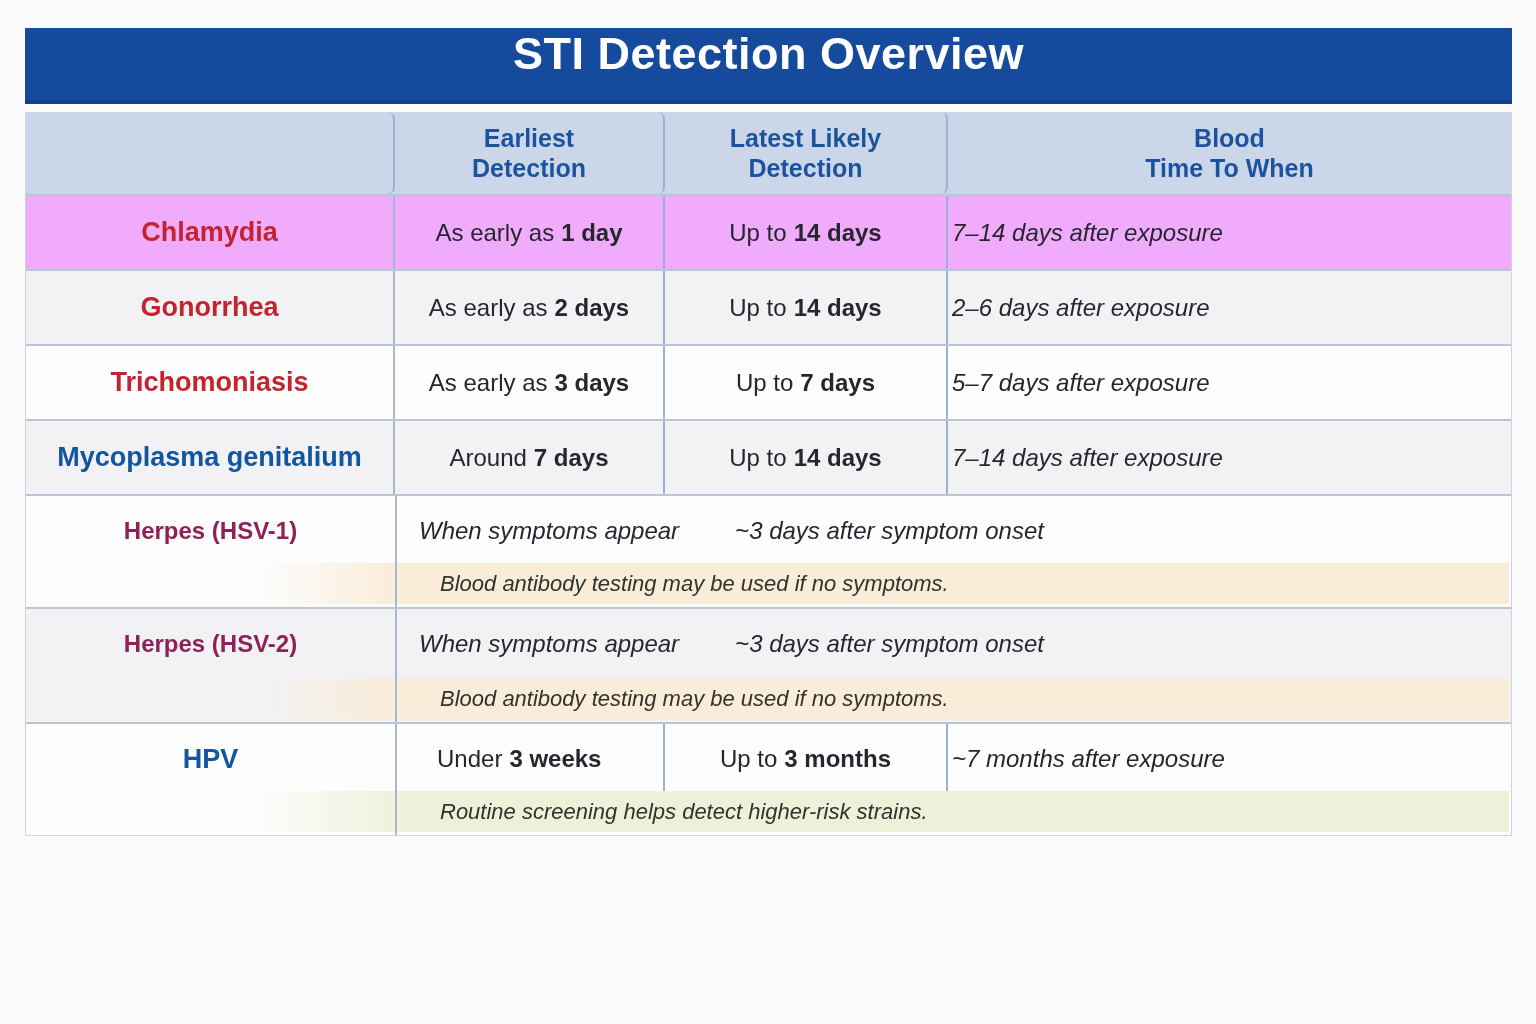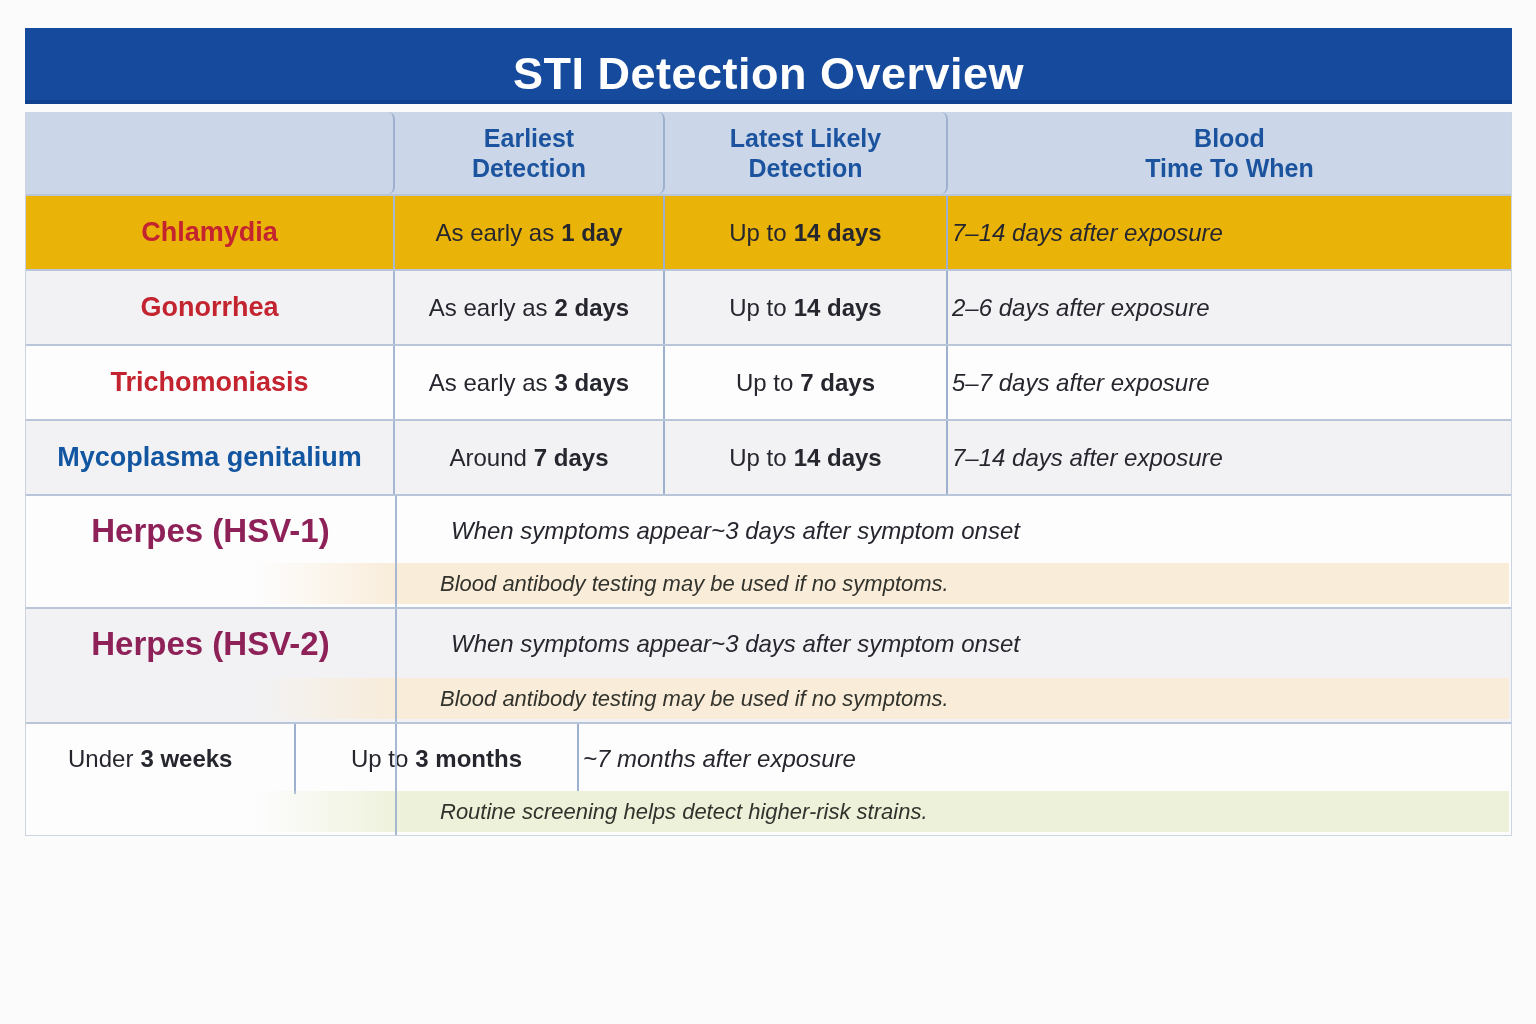--- a/index.html
+++ b/index.html
@@ -10,21 +10,21 @@
     font-family:"Liberation Sans", sans-serif;
     position:relative;
     overflow:hidden;
   }
   .table-wrap { position:absolute; left:25px; top:28px; width:1487px; }
 
   
   .titlebar {
     height:76px;
     border-bottom:4px solid #11408f;
-    display:flex; align-items:flex-end; justify-content:center;
+    display:flex; align-items:flex-start; justify-content:center;
   }
   .titlebar .t {
     color:#ffffff; font-size:45px; font-weight:bold; letter-spacing:.5px;
   }
 
   .gap { height:8px; }
 
   .grid { border:1px solid #ccd4e1; border-top:none; }
 
   
@@ -52,26 +52,26 @@
   .b { font-weight:bold; }
   .bestcell {
     justify-content:flex-start; padding-left:4px; font-style:italic;
   }
 
   
   .bigrow { position:relative; border-top:2px solid #b9c5d8; height:113px; }
   .bigname {
     position:absolute; left:0; top:0; width:369px; height:70px;
     display:flex; align-items:center; justify-content:center;
-    font-weight:bold; font-size:33px;
+    font-weight:bold; font-size:24px;
   }
   .colline { position:absolute; left:369px; top:0; bottom:0; width:2px; background:#a7b8d2; z-index:3; }
   .bigmain {
     position:absolute; left:371px; right:0; top:0; height:70px;
-    display:flex; align-items:center; padding-left:54px; 
+    display:flex; align-items:center; padding-left:22px; gap:56px;
     font-size:24px; font-style:italic; color:#26272e;
   }
   .band {
     position:absolute; left:228px; right:2px; bottom:3px; height:41px;
     display:flex; align-items:center; padding-left:186px;
     font-size:22px; font-style:italic; color:#32332d; z-index:1;margin-top:40px;
   }
   .band.cream { background:linear-gradient(90deg, rgba(250,236,214,0) 0px, #f9ecd8 150px); }
   .band.green { background:linear-gradient(90deg, rgba(238,241,218,0) 0px, #eef1da 150px); }
 
@@ -101,21 +101,21 @@
       <div class="hcell c3 vline">
         <span>Latest Likely</span>
         <span>Detection</span>
       </div>
       <div class="hcell c4">
         <span>Blood</span>
         <span>Time To When</span>
       </div>
     </div>
 
-    <div class="row" style="background:#eab308">
+    <div class="row" style="background:#f0abfc">
       <div class="namecell" style="color: rgb(195, 36, 47);">Chlamydia</div>
       <div class="vcell c2 vline">
         <span>As early as</span>
         <span class="b">1 day</span>
       </div>
       <div class="vcell c3 vline">
         <span>Up to</span>
         <span class="b">14 days</span>
       </div>
       <div class="vcell c4 bestcell">7–14 days after exposure</div>
@@ -175,20 +175,21 @@
       <div class="bigmain">
         <span>When symptoms appear</span>
         <span>~3 days after symptom onset</span>
       </div>
       <div class="band cream">Blood antibody testing may be used if no symptoms.</div>
       <div class="colline"></div>
     </div>
 
     <div class="bigrow" style="background:#fdfdfe">
       <div class="hpvmain">
+        <div class="namecell" style="border-right: none; color: rgb(18, 85, 160);">HPV</div>
         <div class="vcell c2 vline hpv-earliest">
           <span>Under</span>
           <span class="b">3 weeks</span>
         </div>
         <div class="vcell c3 vline">
           <span>Up to</span>
           <span class="b">3 months</span>
         </div>
         <div class="vcell c4 bestcell">~7 months after exposure</div>
       </div>

